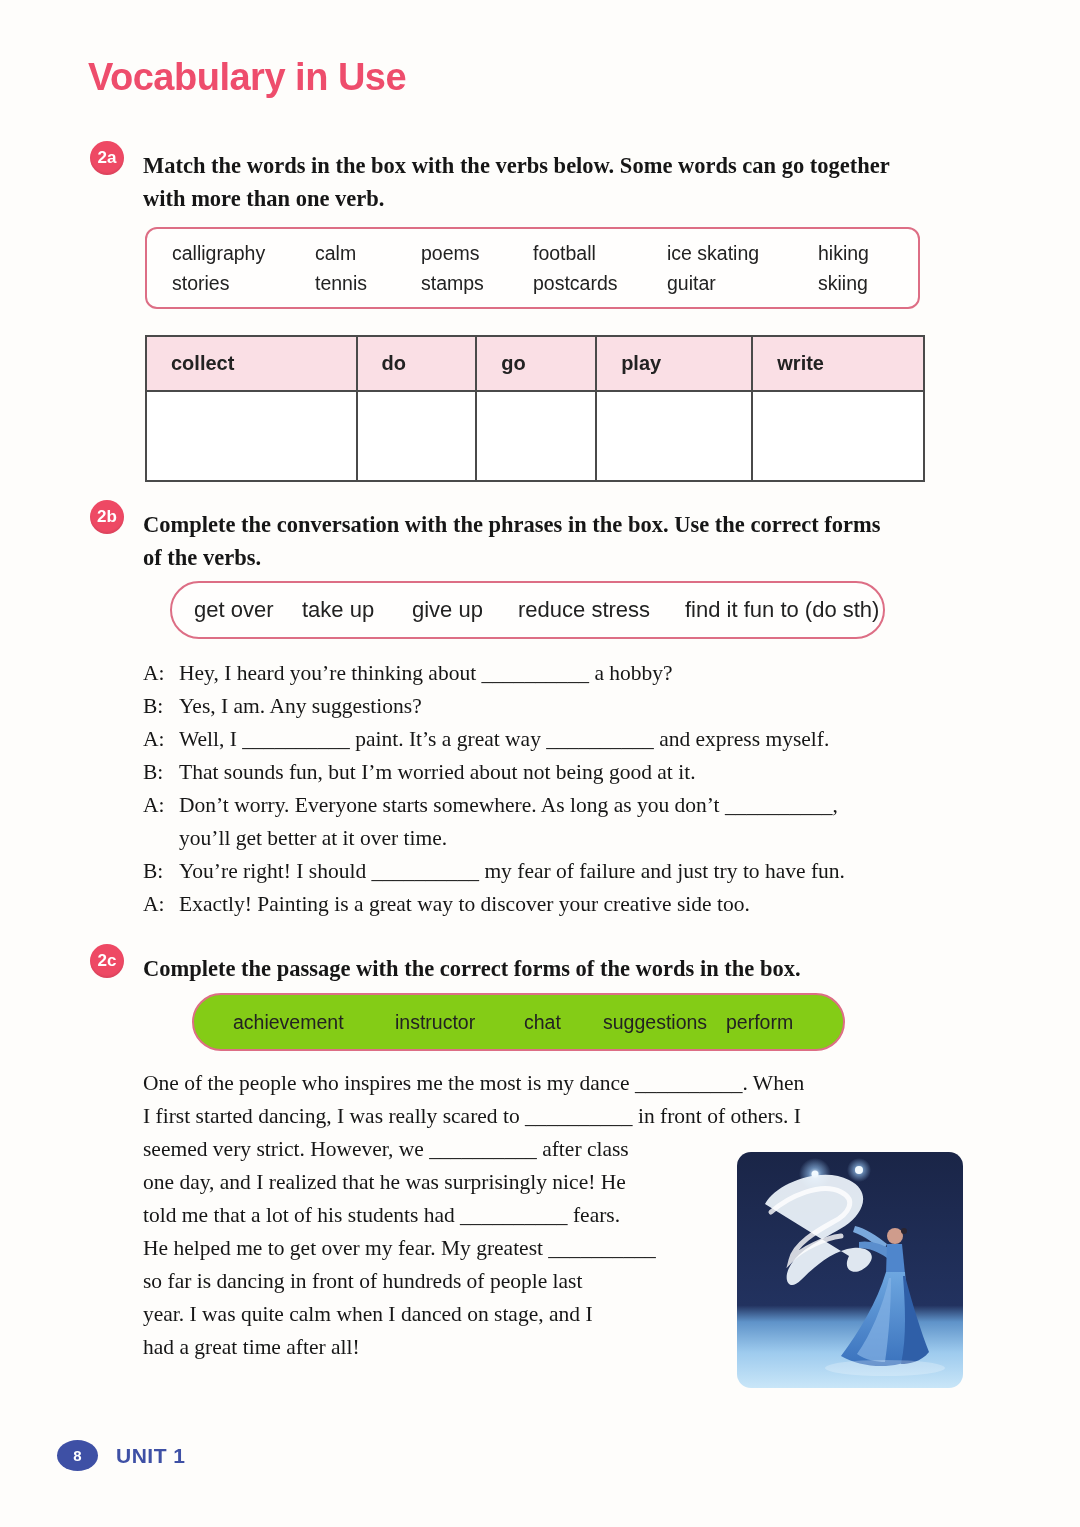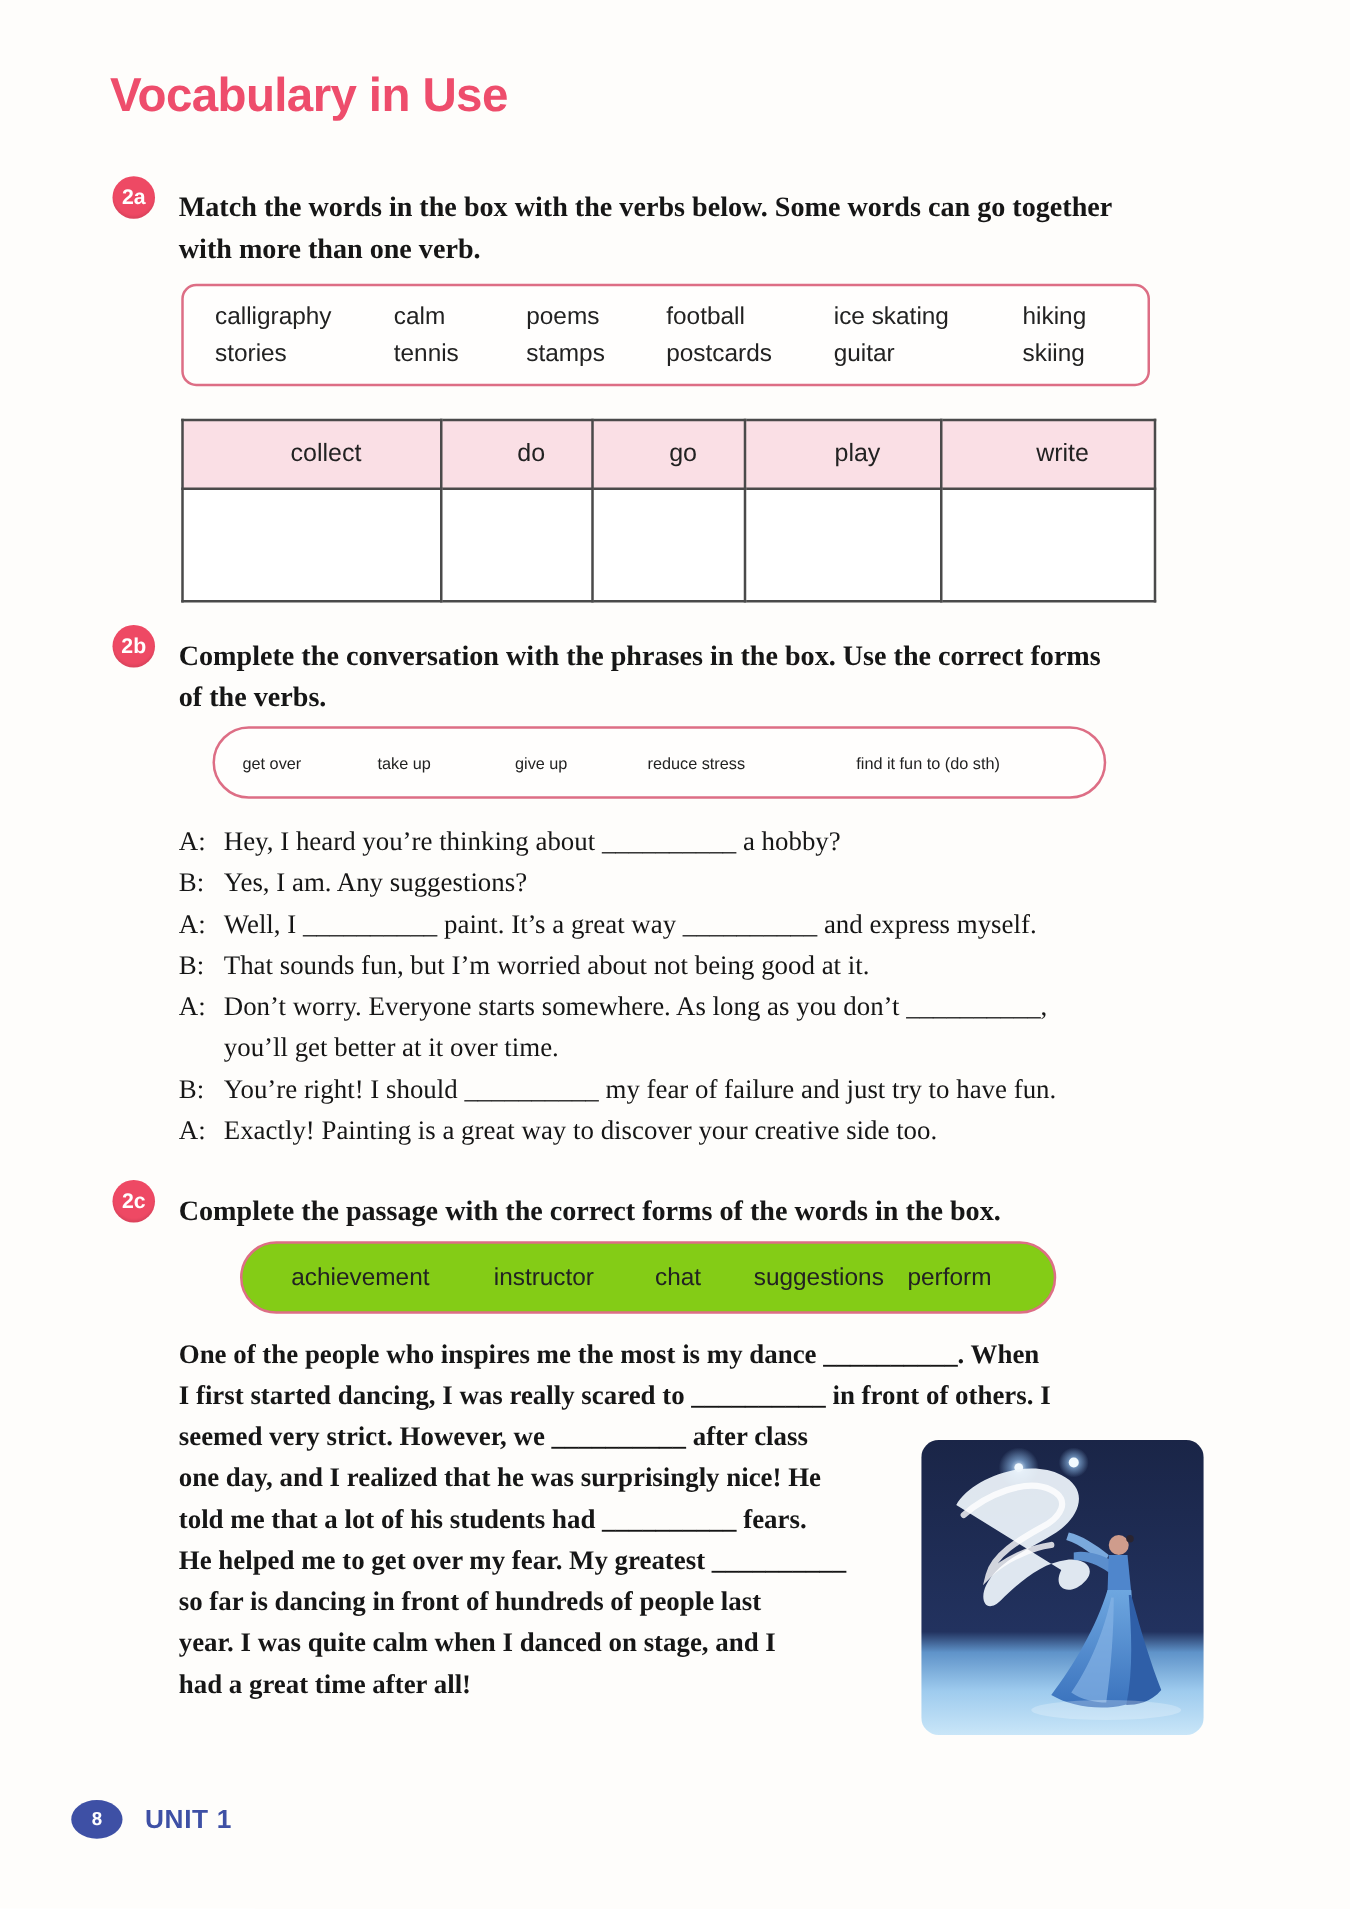--- a/index.html
+++ b/index.html
@@ -44,30 +44,30 @@
     padding-left:25px;
   }
   
   .verbtable{
     position:absolute;left:145px;top:335px;width:780px;
     border-collapse:collapse;
     font-family:"Liberation Sans", sans-serif;font-size:20px;color:#222;
   }
   .verbtable th{
     background:#fadfe5;border:2px solid #4a4a4a;height:51px;
-    font-weight:400;text-align:center;padding-left:24px;
+    font-weight:700;text-align:left;padding-left:24px;
   }
   .verbtable td{
     background:#ffffff;border:2px solid #4a4a4a;height:86px;
   }
   
   .phrasebox{
     position:absolute;left:170px;top:581px;width:715px;height:58px;
     border:2px solid #dd6e85;border-radius:29px;
-    font-family:"Liberation Sans", sans-serif;font-size:13px;color:#222;
+    font-family:"Liberation Sans", sans-serif;font-size:22px;color:#222;
     display:grid;grid-template-columns:108px 110px 106px 167px auto;
     align-items:center;padding-left:22px;box-sizing:border-box;
     background:#fffefd;
   }
   
   .convo{position:absolute;left:143px;top:657px;width:850px;
     font-size:21.5px;line-height:33px;color:#161616;}
   .convo-line{display:flex;}
   .speaker{width:36px;flex:none;}
   
@@ -75,21 +75,21 @@
     position:absolute;left:192px;top:993px;width:653px;height:58px;
     border:2px solid #dd6e85;border-radius:29px;
     font-family:"Liberation Sans", sans-serif;font-size:19.5px;color:#222;
     display:grid;grid-template-columns:162px 129px 79px 123px auto;
     align-items:center;padding-left:39px;box-sizing:border-box;
     background:#84cc16;
   }
   
   .passage{position:absolute;left:143px;top:1067px;width:820px;
     font-size:21.5px;line-height:33px;color:#161616;}
-  .p-line{display:block;font-weight:bold;}
+  .p-line{display:block;}
   
   .photo{position:absolute;left:737px;top:1152px;width:226px;height:236px;}
   
   .footer{position:absolute;left:57px;top:1440px;display:flex;align-items:center;gap:18px;}
   .page-oval{
     width:41px;height:31px;border-radius:50%;
     background:#3e50a5;color:#fff;
     font-family:"Liberation Sans", sans-serif;font-weight:700;font-size:15px;
     display:flex;align-items:center;justify-content:center;
   }

